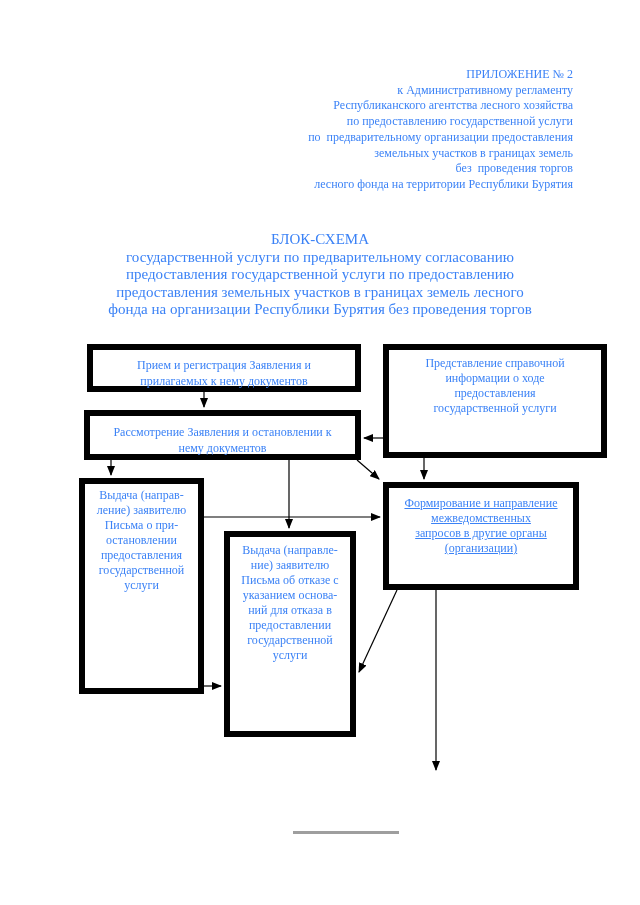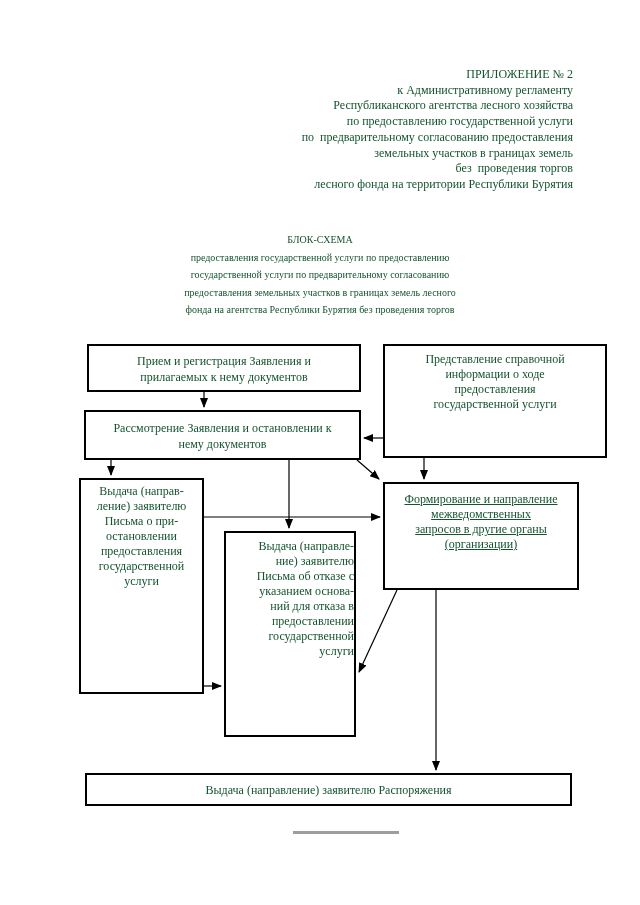--- a/index.html
+++ b/index.html
@@ -6,21 +6,21 @@
     margin: 0;
     padding: 0;
     background: #ffffff;
   }
   .page {
     position: relative;
     width: 640px;
     height: 905px;
     background: #ffffff;
     font-family: "Liberation Serif", "DejaVu Serif", serif;
-    color: #14532d;
+    color: #3b82f6;
     overflow: hidden;
   }
 
   
   .appendix-header {
     position: absolute;
     top: 67px;
     right: 67px;
     text-align: right;
     font-size: 12px;
@@ -28,49 +28,49 @@
   }
   .appendix-header .hline { white-space: pre; }
 
   
   .doc-title {
     position: absolute;
     top: 231px;
     left: 60px;
     width: 520px;
     text-align: center;
-    font-size: 10px;
+    font-size: 15px;
     line-height: 17.6px;
   }
 
   
   .box {
     position: absolute;
     box-sizing: border-box;
-    border: 2px solid #000000;
+    border: 6px solid #000000;
     background: #ffffff;
     font-size: 12px;
     line-height: 15px;
     text-align: center;
   }
   .box .btxt { white-space: pre-line; }
 
   .box-reception { left: 87px;  top: 344px; width: 274px; height: 48px; }
   .box-reception .btxt { padding-top: 7px; line-height: 16px; }
 
   .box-info      { left: 383px; top: 344px; width: 224px; height: 114px; }
   .box-info .btxt { padding-top: 6px; }
 
   .box-review    { left: 84px;  top: 410px; width: 277px; height: 50px; }
   .box-review .btxt { padding-top: 8px; line-height: 16px; }
 
   .box-suspend   { left: 79px;  top: 478px; width: 125px; height: 216px; }
   .box-suspend .btxt { padding-top: 4px; }
 
-  .box-refuse    { left: 224px; top: 531px; width: 132px; height: 206px; text-align: right; }
+  .box-refuse    { left: 224px; top: 531px; width: 132px; height: 206px; }
   .box-refuse .btxt { padding-top: 6px; }
 
   .box-requests  { left: 383px; top: 482px; width: 196px; height: 108px; }
   .box-requests .btxt { padding-top: 8px; text-decoration: underline; }
 
   .box-order     { left: 85px;  top: 773px; width: 487px; height: 33px; }
   .box-order .btxt { padding-top: 8px; }
 
   
   .arrows {
@@ -94,32 +94,32 @@
 </head>
 <body>
 
 <div class="page">
 
   <div class="appendix-header">
     <div class="hline">ПРИЛОЖЕНИЕ № 2</div>
     <div class="hline">к Административному регламенту</div>
     <div class="hline">Республиканского агентства лесного хозяйства</div>
     <div class="hline">по предоставлению государственной услуги</div>
-    <div class="hline">по  предварительному согласованию предоставления</div>
+    <div class="hline">по  предварительному организации предоставления</div>
     <div class="hline">земельных участков в границах земель</div>
     <div class="hline">без  проведения торгов</div>
     <div class="hline">лесного фонда на территории Республики Бурятия</div>
   </div>
 
   <div class="doc-title">
     <div>БЛОК-СХЕМА</div>
+    <div>государственной услуги по предварительному согласованию</div>
     <div>предоставления государственной услуги по предоставлению</div>
-    <div>государственной услуги по предварительному согласованию</div>
     <div>предоставления земельных участков в границах земель лесного</div>
-    <div>фонда на агентства Республики Бурятия без проведения торгов</div>
+    <div>фонда на организации Республики Бурятия без проведения торгов</div>
   </div>
 
   <div class="box box-reception">
     <div class="btxt">Прием и регистрация Заявления и
 прилагаемых к нему документов</div>
   </div>
 
   <div class="box box-info">
     <div class="btxt">Представление справочной
 информации о ходе
@@ -153,23 +153,20 @@
 услуги</div>
   </div>
 
   <div class="box box-requests">
     <div class="btxt">Формирование и направление
 межведомственных
 запросов в другие органы
 (организации)</div>
   </div>
 
-  <div class="box box-order">
-    <div class="btxt">Выдача (направление) заявителю Распоряжения</div>
-  </div>
 
   <svg class="arrows" viewBox="0 0 640 905" xmlns="http://www.w3.org/2000/svg">
     <defs>
       <marker id="ah" viewBox="0 0 10 8" refX="9" refY="4" markerWidth="10" markerHeight="8" markerUnits="userSpaceOnUse" orient="auto">
         <path d="M0,0 L10,4 L0,8 Z" fill="#000000"></path>
       </marker>
     </defs>
     <line x1="204" y1="391" x2="204" y2="407" marker-end="url(#ah)"></line>
     <line x1="383" y1="438" x2="364" y2="438" marker-end="url(#ah)"></line>
     <line x1="424" y1="458" x2="424" y2="479" marker-end="url(#ah)"></line>

